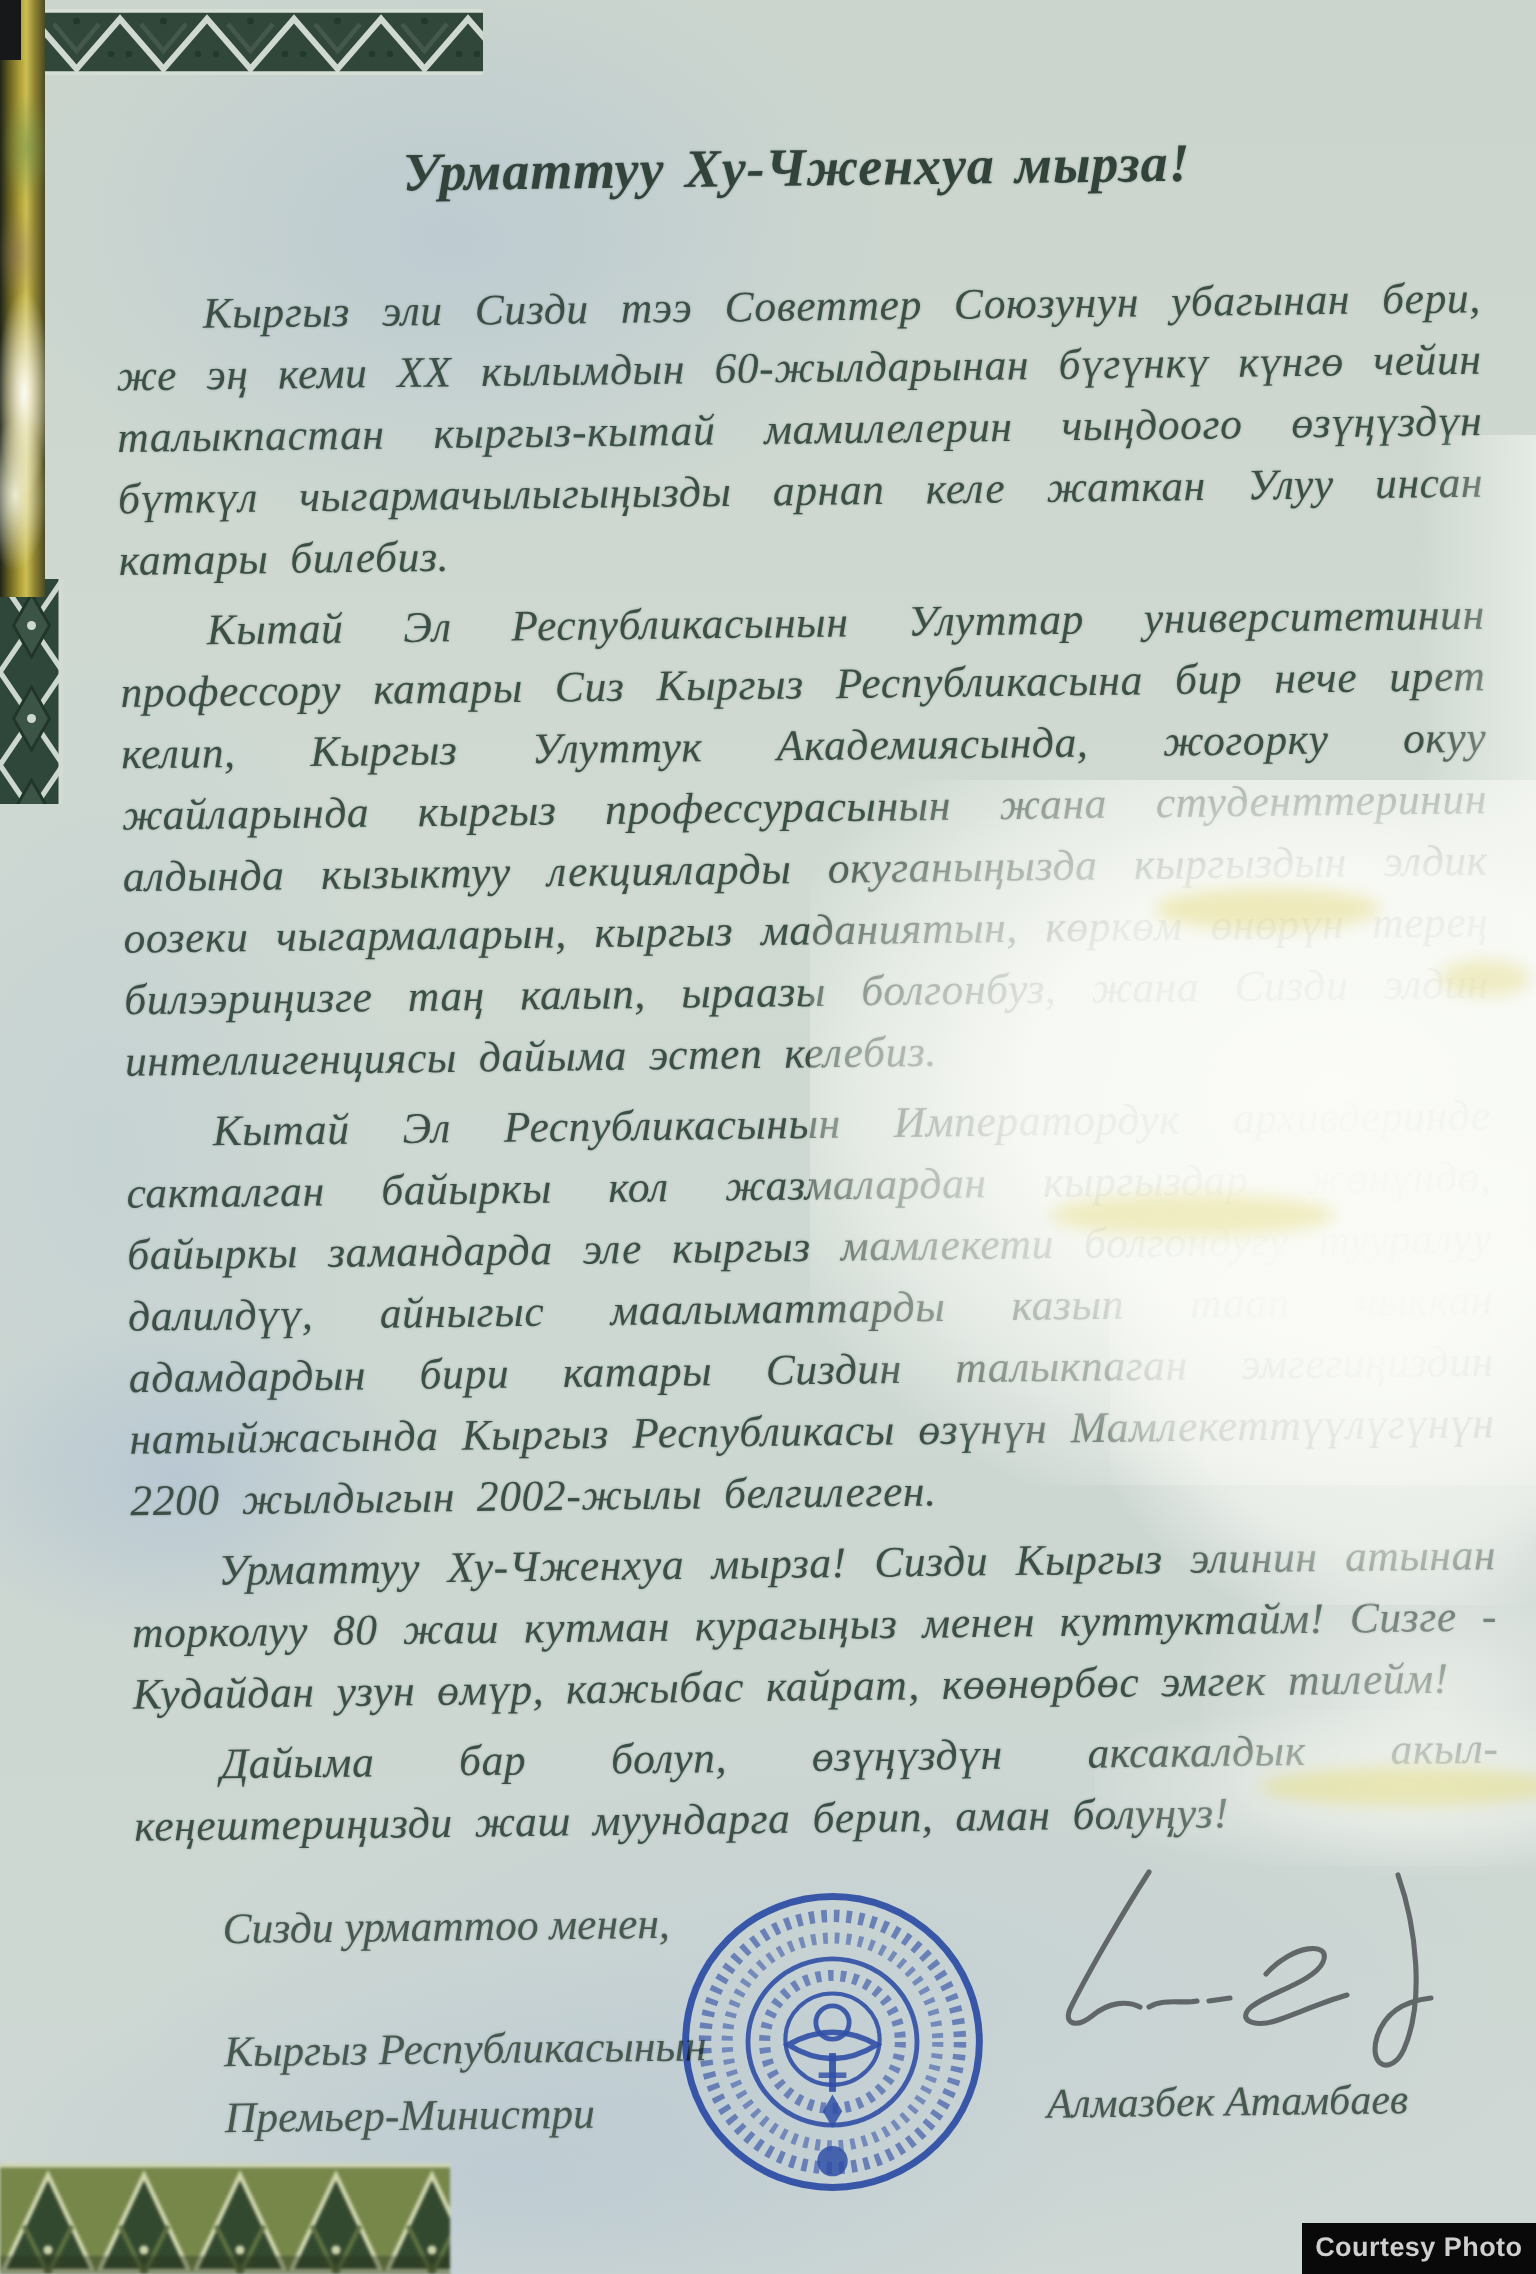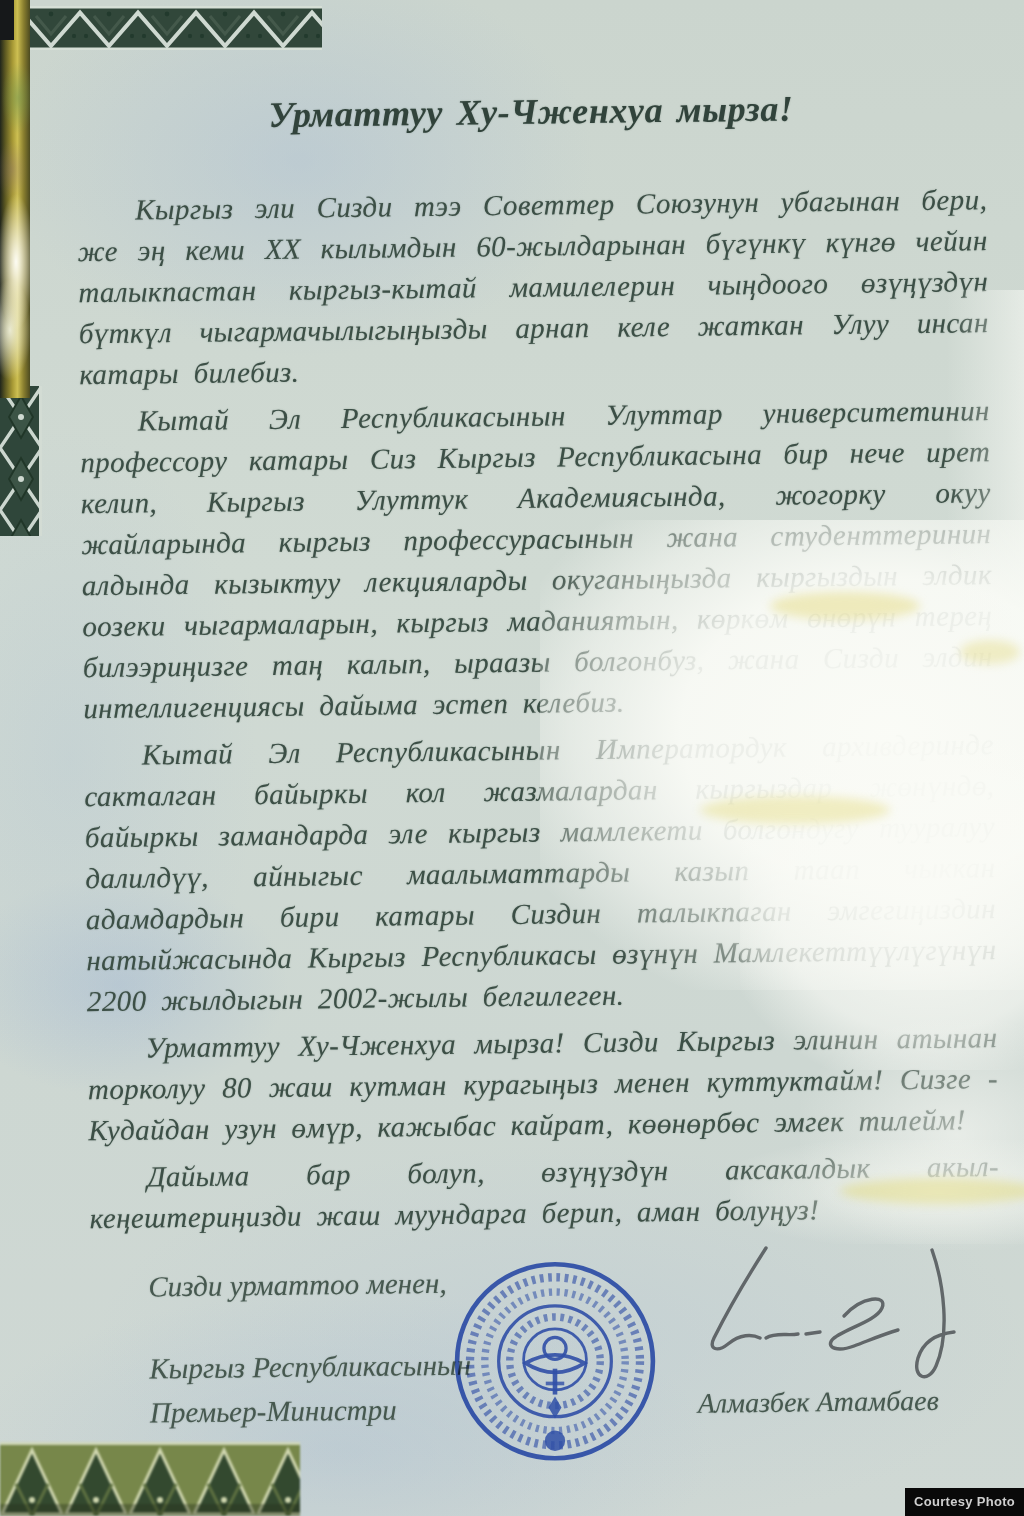--- a/index.html
+++ b/index.html
@@ -70,21 +70,21 @@
     background:radial-gradient(ellipse at 70% 50%, rgba(248,250,243,.72), rgba(248,250,243,0) 80%);}
   .fringe{position:absolute;pointer-events:none;z-index:5;filter:blur(5px);border-radius:50%;}
   .f1{left:770px;top:592px;width:150px;height:28px;background:rgba(224,213,105,.4);}
   .f2{left:960px;top:640px;width:60px;height:24px;background:rgba(224,213,105,.35);}
   .f3{left:700px;top:796px;width:190px;height:28px;background:rgba(226,215,110,.38);}
   .f4{left:840px;top:1178px;width:200px;height:26px;background:rgba(224,214,108,.42);}
 
   .watermark{
     position:absolute;right:0;bottom:0;z-index:9;background:#090909;
     color:#cfcfcf;font-family:"Liberation Sans", sans-serif;font-weight:bold;
-    font-size:13px;padding:6px 9px 7px 9px;letter-spacing:.3px;
+    font-size:18px;padding:6px 9px 7px 9px;letter-spacing:.3px;
   }
   .corner-dark{position:absolute;left:0;top:0;width:14px;height:40px;background:#16181a;z-index:3;}
 </style>
 </head>
 <body>
 
 <div class="photo">
 
   <svg class="border-top" aria-hidden="true">
     <defs>

